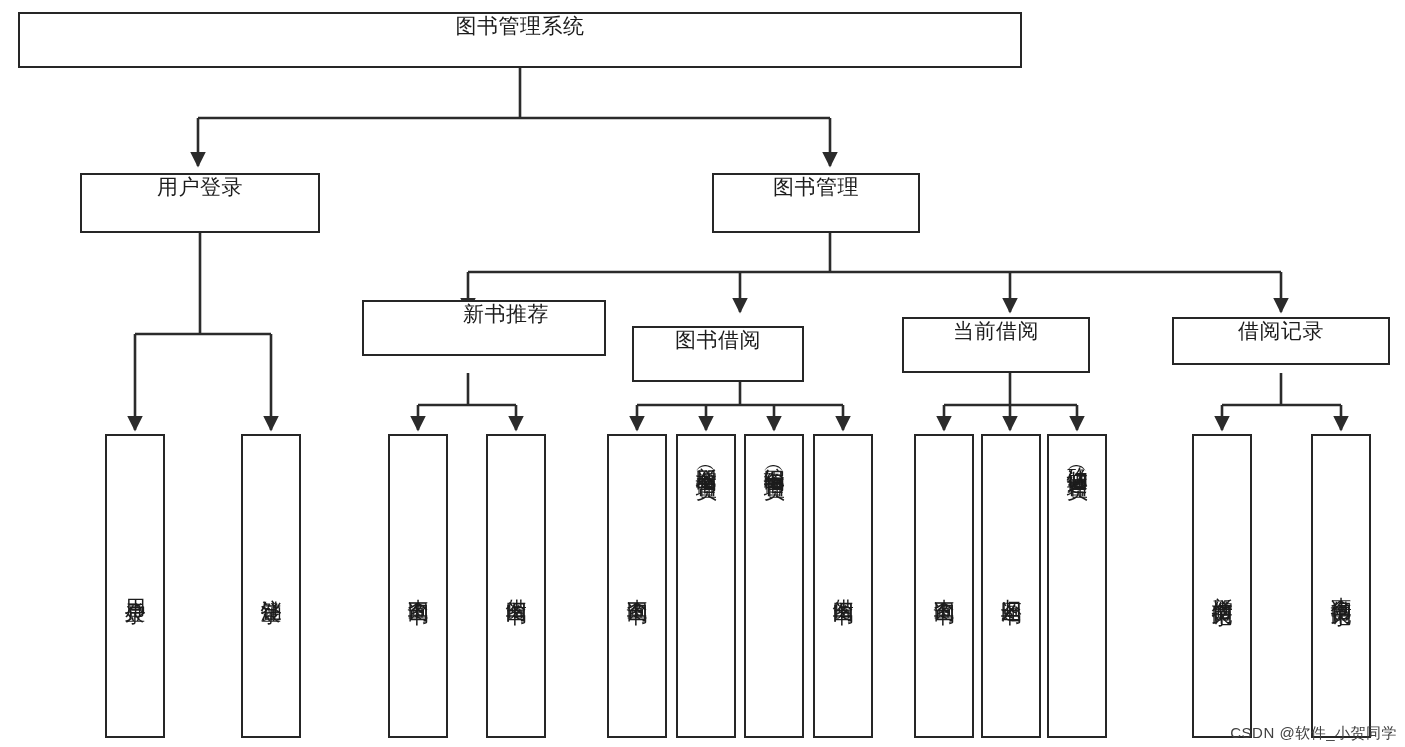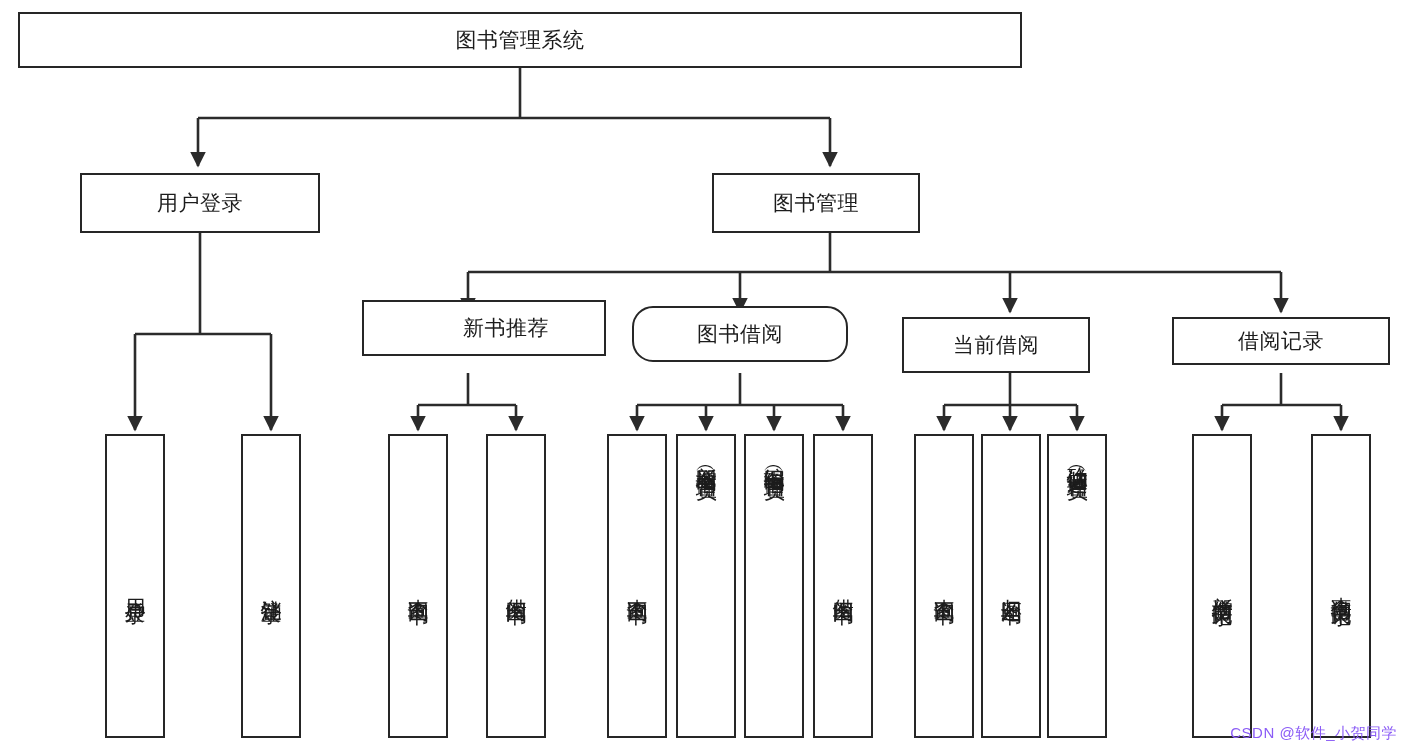--- a/index.html
+++ b/index.html
@@ -25,21 +25,21 @@
     width: 1405px;
     height: 747px;
     pointer-events: none;
   }
   .node {
     position: absolute;
     box-sizing: border-box;
     border: 2px solid #262626;
     background: #ffffff;
     display: flex;
-    align-items: center;
+    align-items: flex-start;
     justify-content: center;
     text-align: center;
     z-index: 2;
   }
   .node .lbl {
     font-size: 21px;
     line-height: 1.15;
     letter-spacing: 0.5px;
     color: #1c1c1c;
     white-space: nowrap;
@@ -58,21 +58,21 @@
   }
   .node.vert.mid {
     align-items: center;
     padding-top: 0;
   }
   #watermark {
     position: absolute;
     right: 8px;
     bottom: 4px;
     font-size: 15px;
-    color: #8b5cf6;
+    color: #404040;
     letter-spacing: 0.5px;
     z-index: 5;
     white-space: nowrap;
   }
 </style>
 </head>
 <body>
 
 <div id="canvas">
 
@@ -133,21 +133,21 @@
   <div class="node" style="left:80px; top:173px; width:240px; height:60px;">
     <span class="lbl">用户登录</span>
   </div>
   <div class="node" style="left:712px; top:173px; width:208px; height:60px;">
     <span class="lbl">图书管理</span>
   </div>
 
   <div class="node" style="left:362px; top:300px; width:244px; height:56px;padding-left:44px;">
     <span class="lbl">新书推荐</span>
   </div>
-  <div class="node" style="left:632px; top:306px; width:216px; height:56px;border-radius:21px;">
+  <div class="node" style="left:632px; top:326px; width:172px; height:56px;">
     <span class="lbl">图书借阅</span>
   </div>
   <div class="node" style="left:902px; top:317px; width:188px; height:56px;font-family:Liberation Serif, serif;">
     <span class="lbl">当前借阅</span>
   </div>
   <div class="node" style="left:1172px; top:317px; width:218px; height:48px;">
     <span class="lbl">借阅记录</span>
   </div>
 
   <div class="node vert mid" style="left:105px; top:434px; width:60px; height:304px;">

